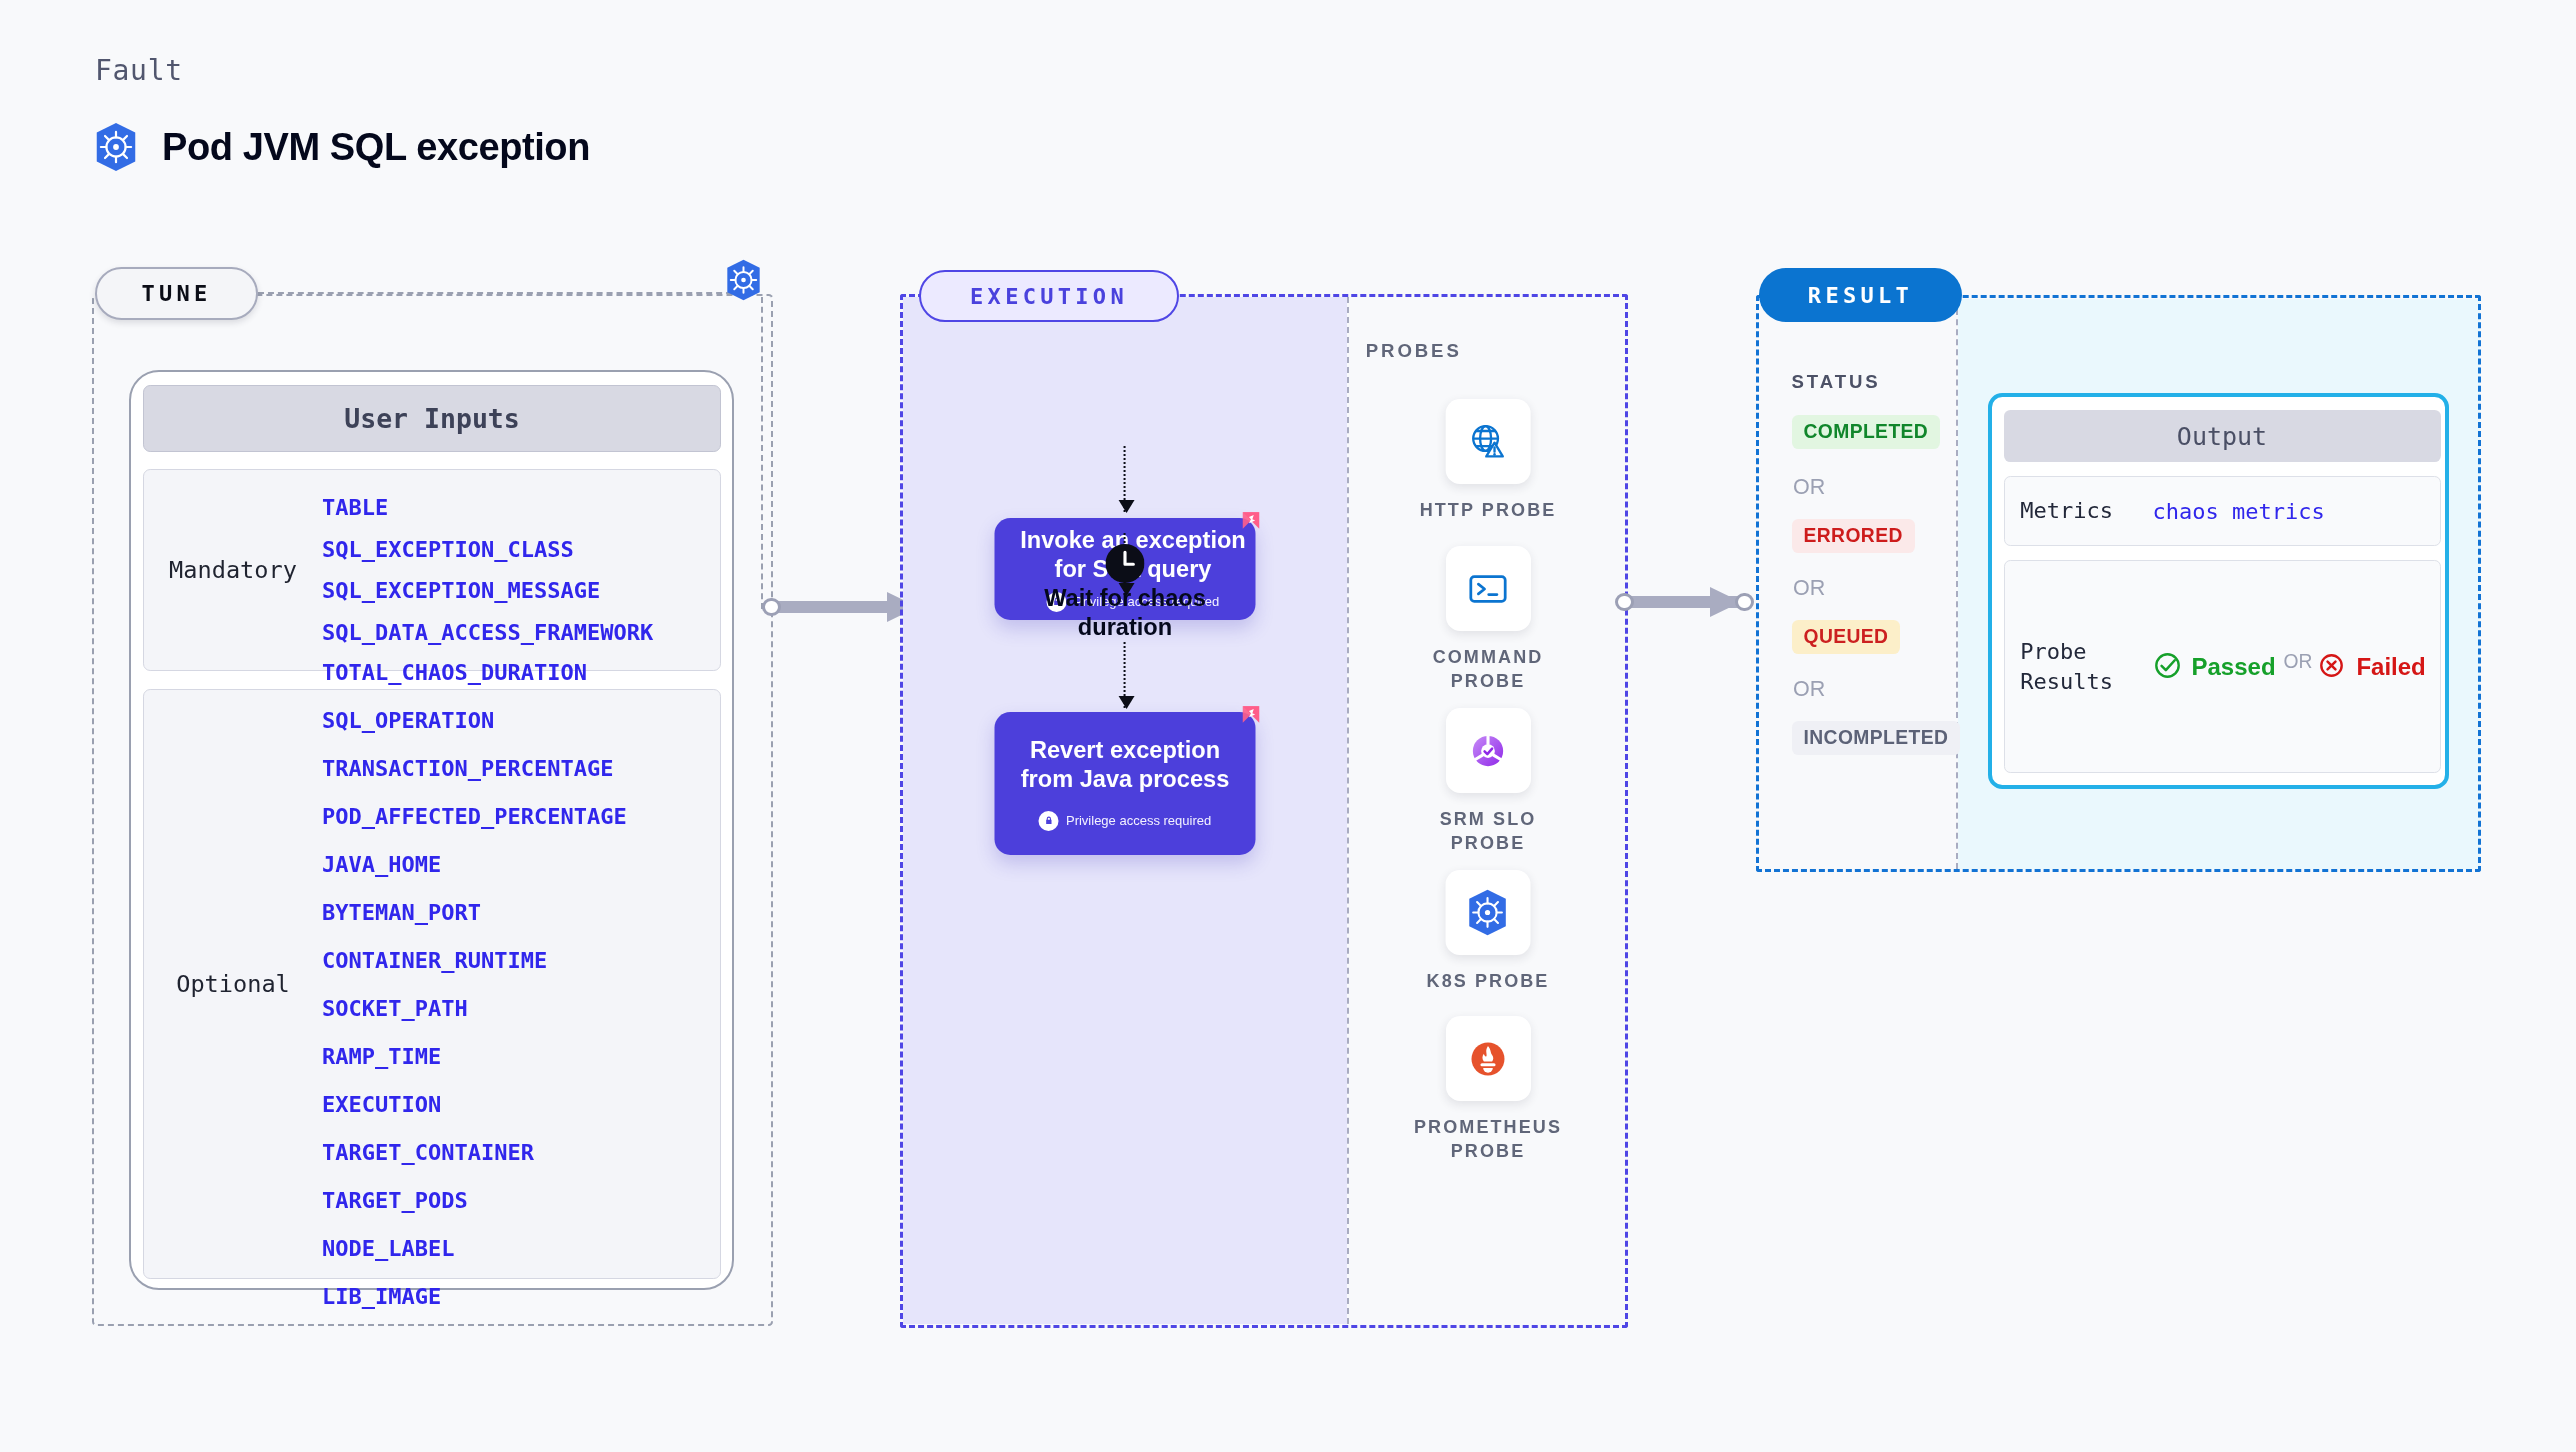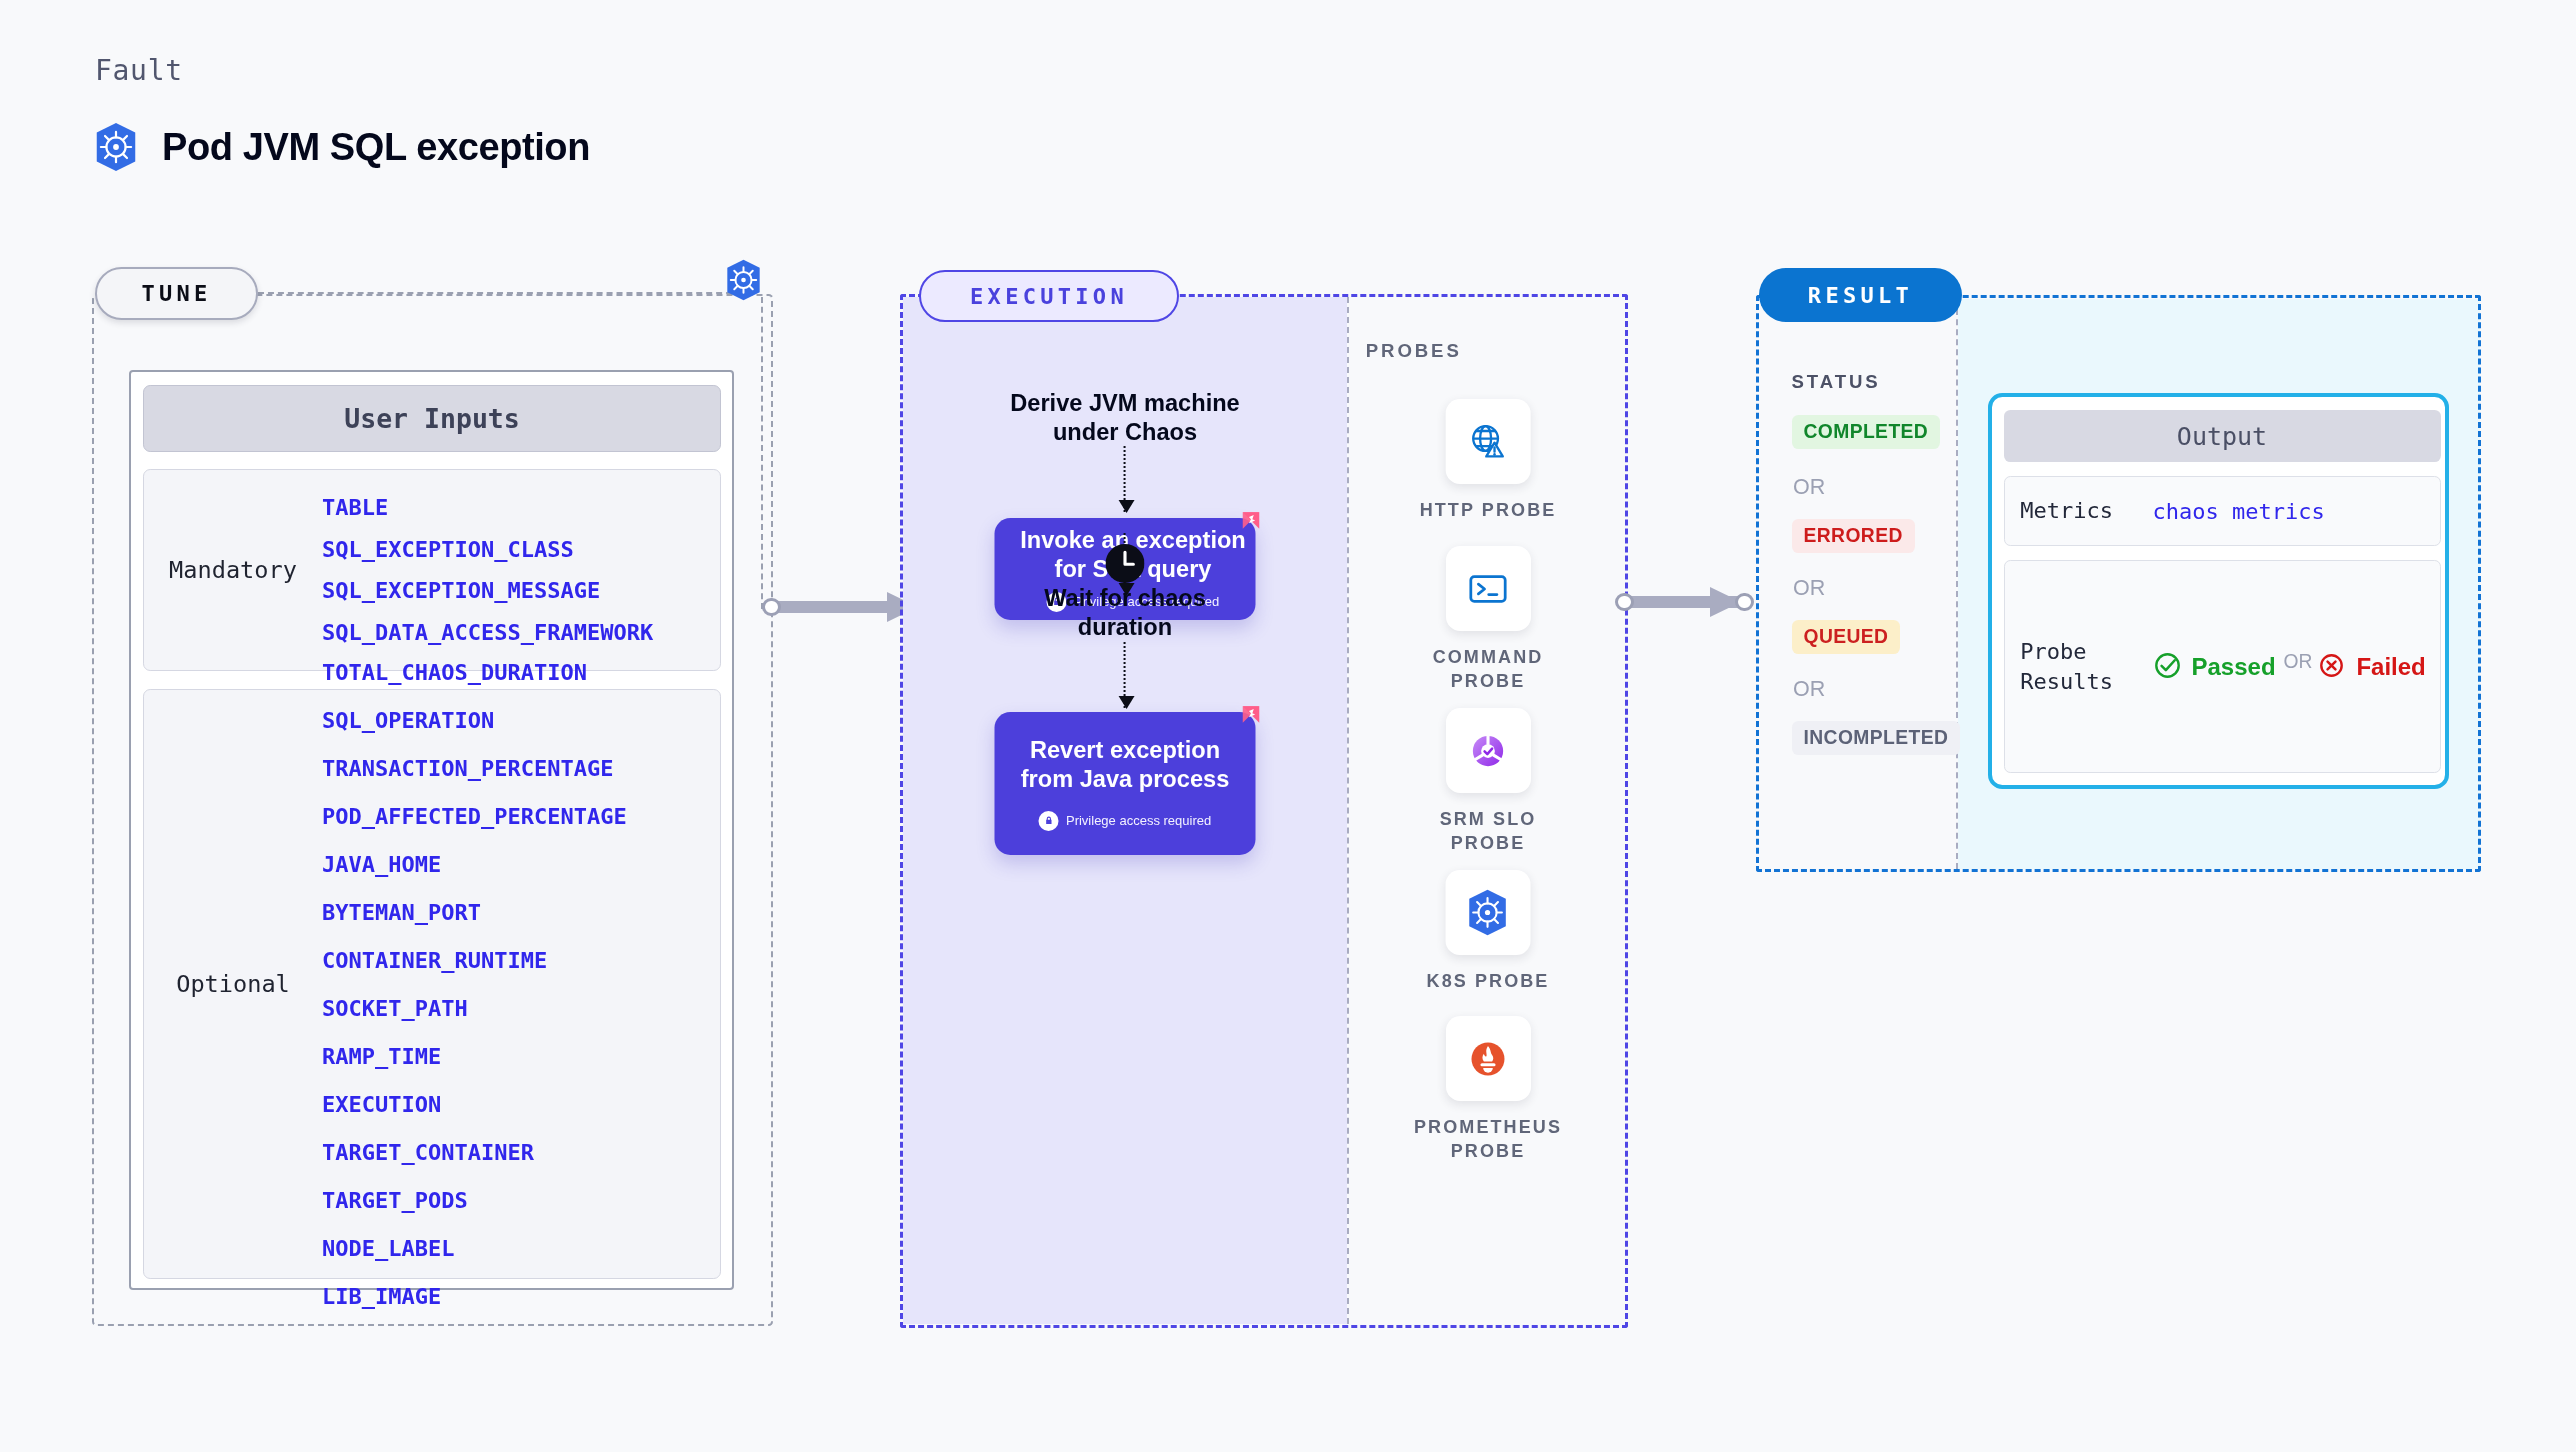--- a/index.html
+++ b/index.html
@@ -58,21 +58,21 @@
     border-top: 2.1px dashed #9aa0b0;
   }
   .tune-dash-v {
     position: absolute; left: 761px; top: 297px; width: 0; height: 312px;
     border-left: 2.1px dashed #9aa0b0;
   }
   .tune-k8s { position: absolute; left: 725px; top: 259px; }
 
   .inputs-card {
     position: absolute; left: 129px; top: 370px; width: 605px; height: 920px;
-    background: #ffffff; border: 2.1px solid #9aa0b0; border-radius: 4px;
+    background: #ffffff; border: 2.1px solid #9aa0b0; border-radius: 30px;
   }
   .inputs-head {
     position: absolute; left: 12px; top: 13px; width: 578px; height: 67px;
     background: #d8d9e3; border: 0.7px solid #c2c4d2; border-radius: 7.2px;
     display: flex; align-items: center; justify-content: center;
     font-family: "DejaVu Sans Mono", monospace;
     font-size: 26.5px; font-weight: 700; color: #3d4258;
   }
   .group-box {
     position: absolute; left: 12px; top: 0; width: 578px;
@@ -350,24 +350,20 @@
     <div class="arrow-dot"></div>
     <div class="arrow-dot arrow-dot2"></div>
   </div>
 
   <div class="exec-fill"></div>
   <div class="sec-exec"></div>
   <div class="probe-divider"></div>
   <div class="badge badge-exec">EXECUTION</div>
 
   <div class="exec-col">
-    <div class="flow-title flow-title-1">
-      <span>Derive JVM machine</span><br>
-      <span>under Chaos</span>
-    </div>
     <div class="dashed-arrow da-1"></div>
 
     <div class="step-card step-1">
       <div class="harness-mark">
         <svg width="33" height="33" viewBox="0 0 48 48">
           <path fill="#ff5e8a" d="M12 12h24v24z"></path>
           <path fill="#ff5e8a" d="M36 12 12 36V12z" opacity=".9"></path>
           <path fill="#fff" d="M21 19l7-3-2 6 4 2-9 4 3-6-3-3z"></path>
         </svg>
       </div>

